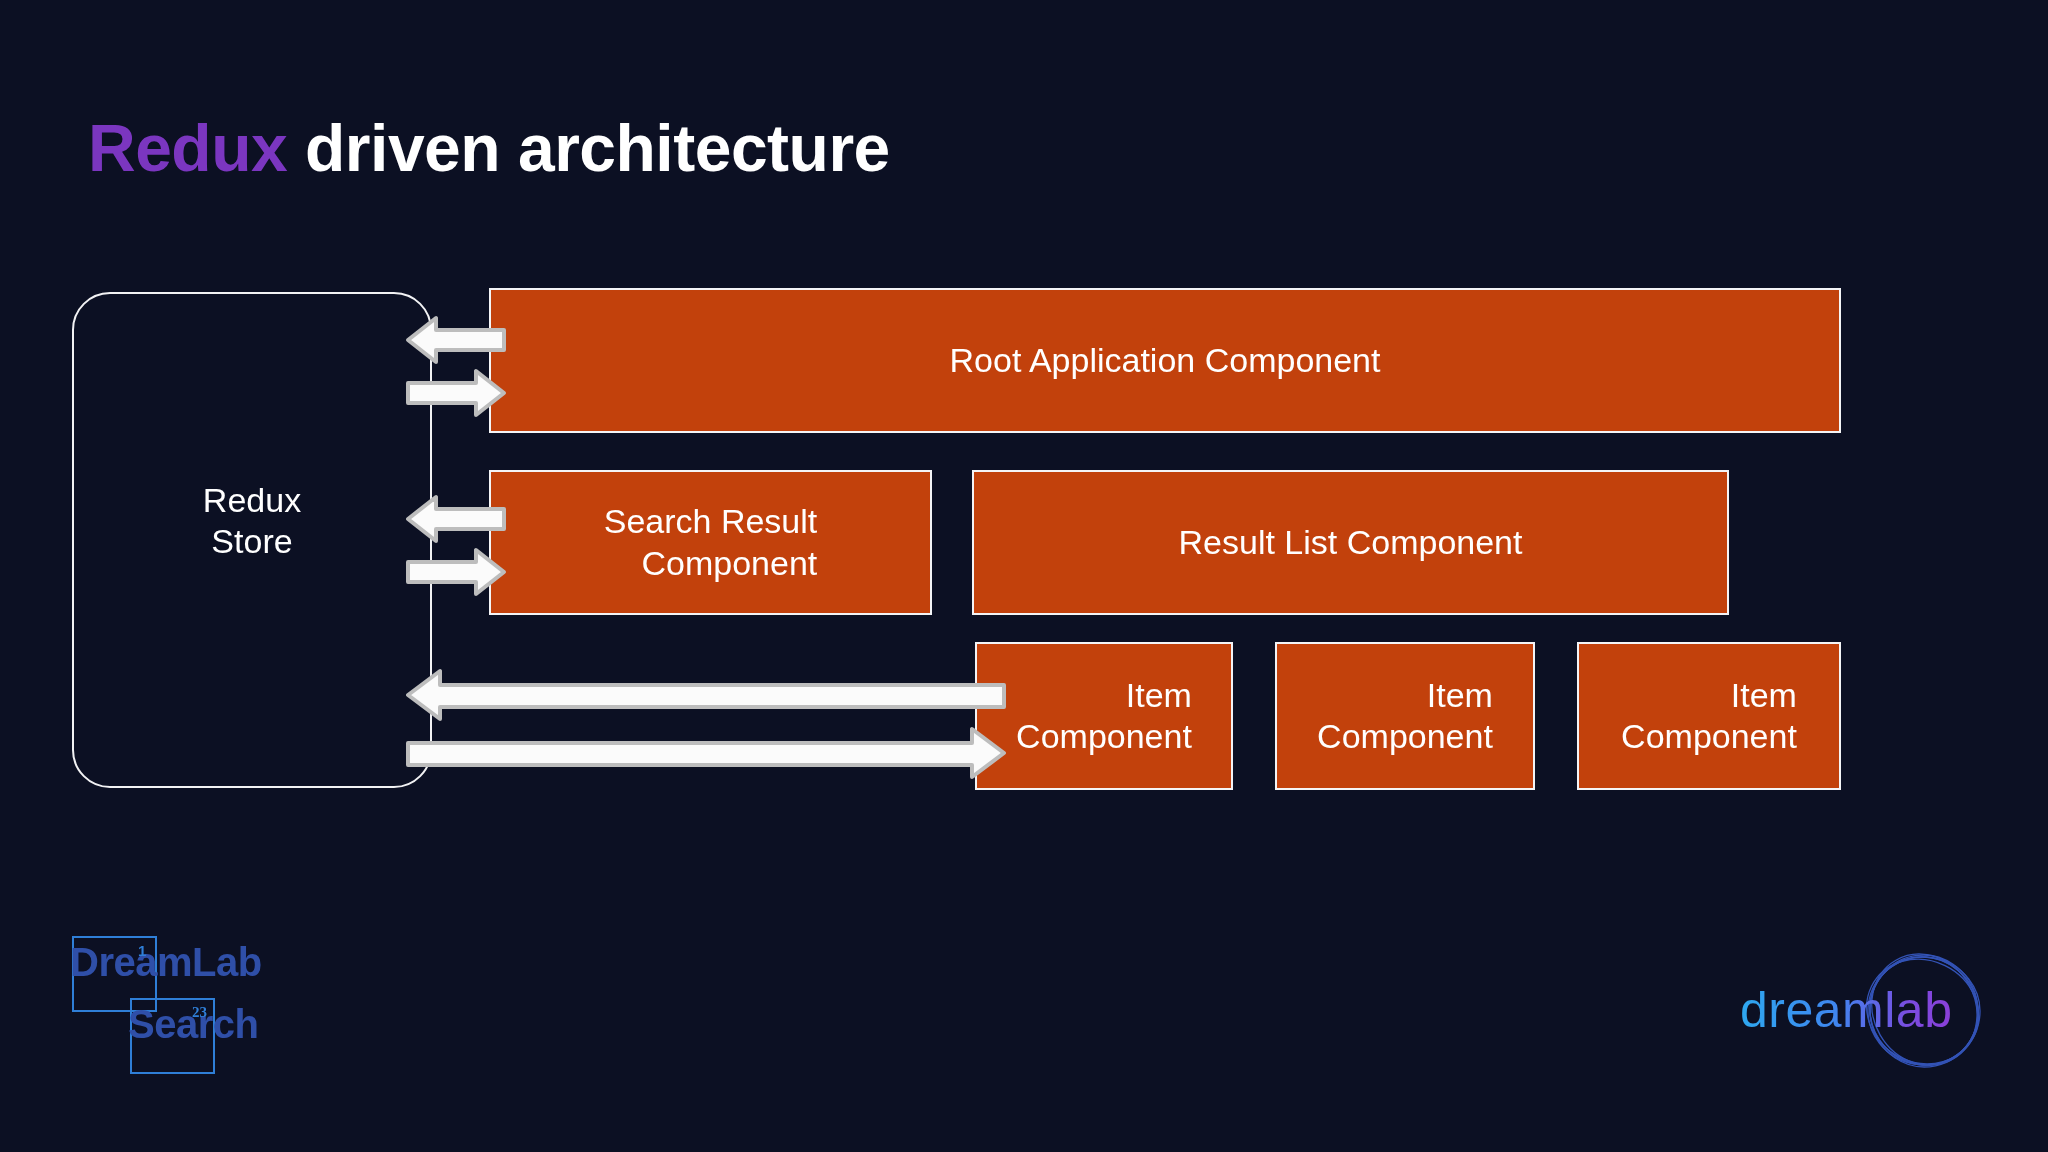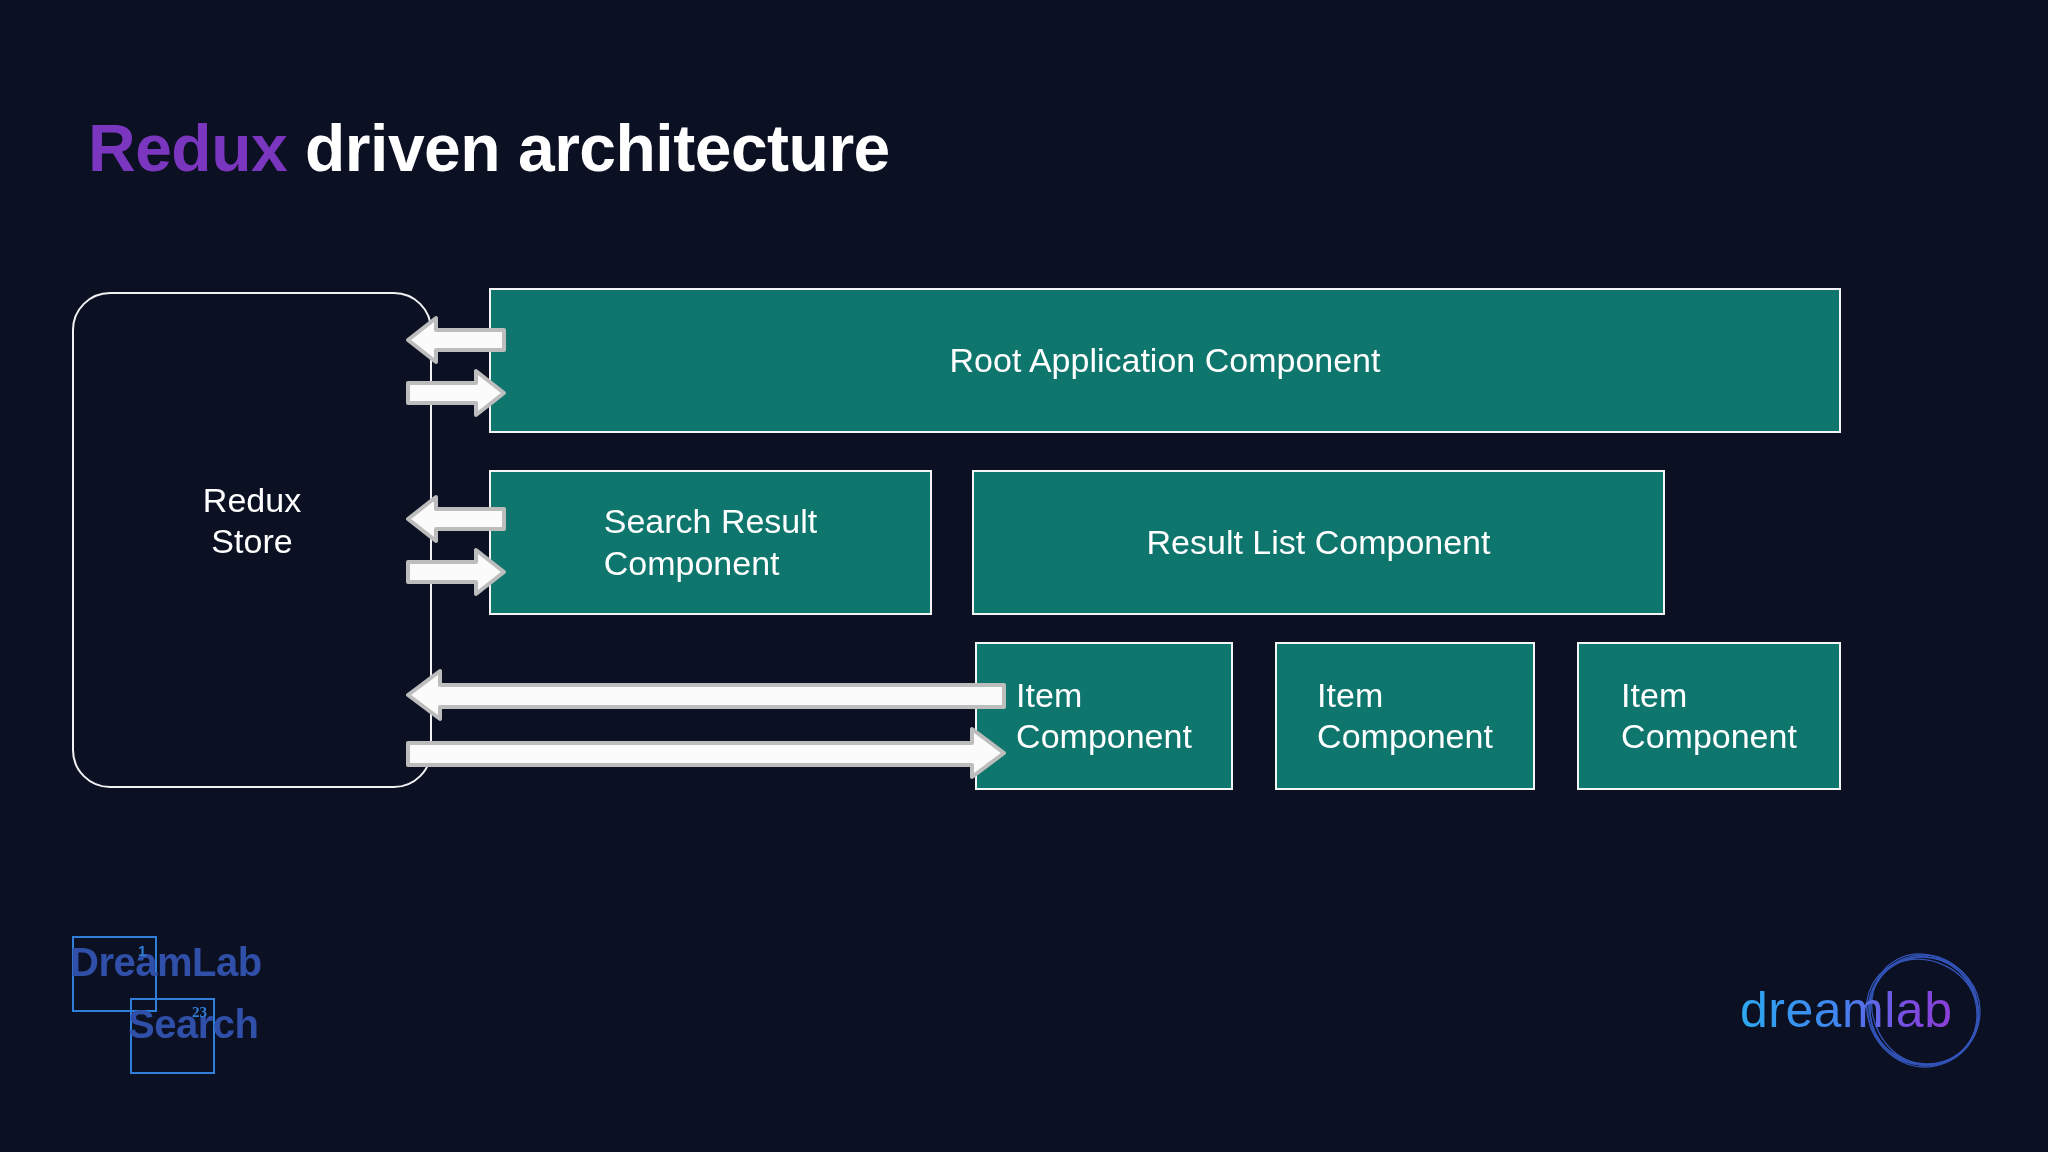--- a/index.html
+++ b/index.html
@@ -45,34 +45,34 @@
     text-align: center;
     color: #ffffff;
     font-size: 34px;
     line-height: 1.22;
     white-space: pre-line;
   }
 
   
   .comp {
     position: absolute;
-    background: #0f766e;
+    background: #c2410c;
     border: 2px solid #f4f4f6;
     color: #ffffff;
     display: flex;
     align-items: center;
     justify-content: center;
-    text-align: left;
+    text-align: right;
     font-size: 34px;
     line-height: 1.22;
     white-space: pre-line;
   }
   #comp-root   { left: 489px; top: 288px;  width: 1352px; height: 145px; }
   #comp-search { left: 489px; top: 470px;  width: 443px;  height: 145px; }
-  #comp-result { left: 972px; top: 470px;  width: 693px;  height: 145px; }
+  #comp-result { left: 972px; top: 470px;  width: 757px;  height: 145px; }
   #comp-item-1 { left: 975px; top: 642px;  width: 258px;  height: 148px; }
   #comp-item-2 { left: 1275px; top: 642px; width: 260px;  height: 148px; }
   #comp-item-3 { left: 1577px; top: 642px; width: 264px;  height: 148px; }
 
   
   .arrow { position: absolute; }
   .arrow svg { display: block; overflow: visible; }
 
   #arrow-root-left   { left: 406px;  top: 316px; }
   #arrow-root-right  { left: 406px;  top: 369px; }

